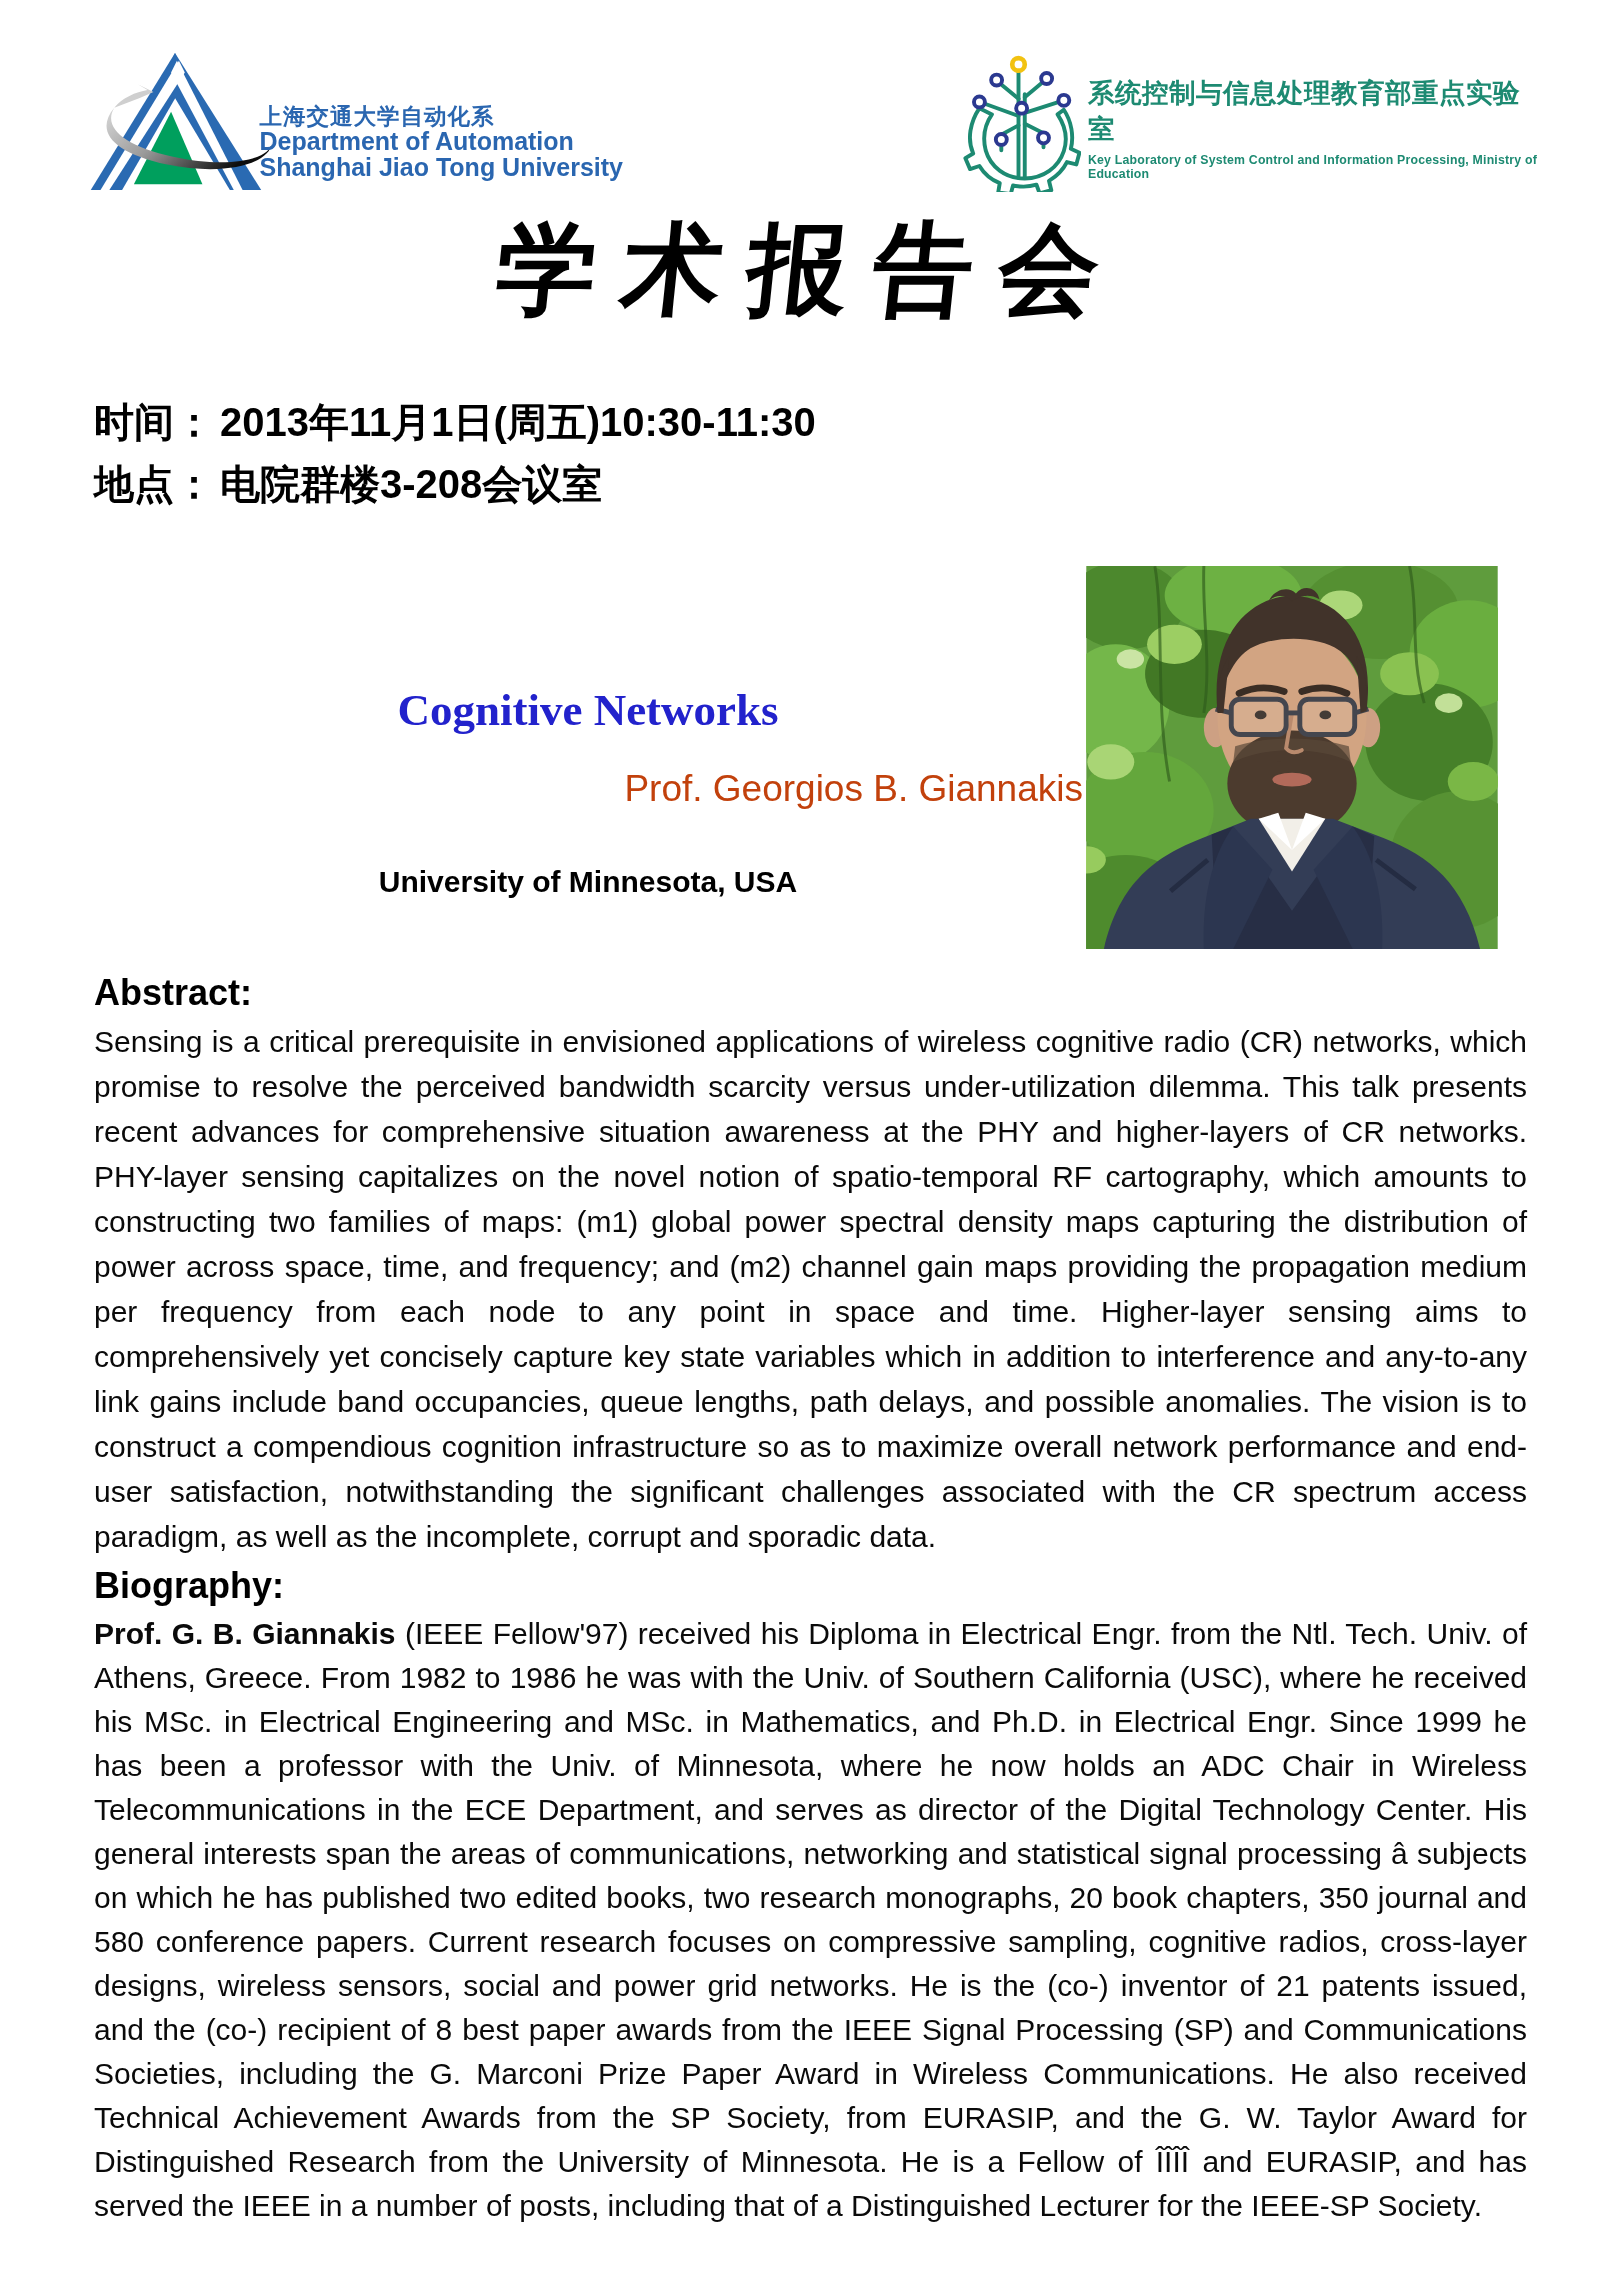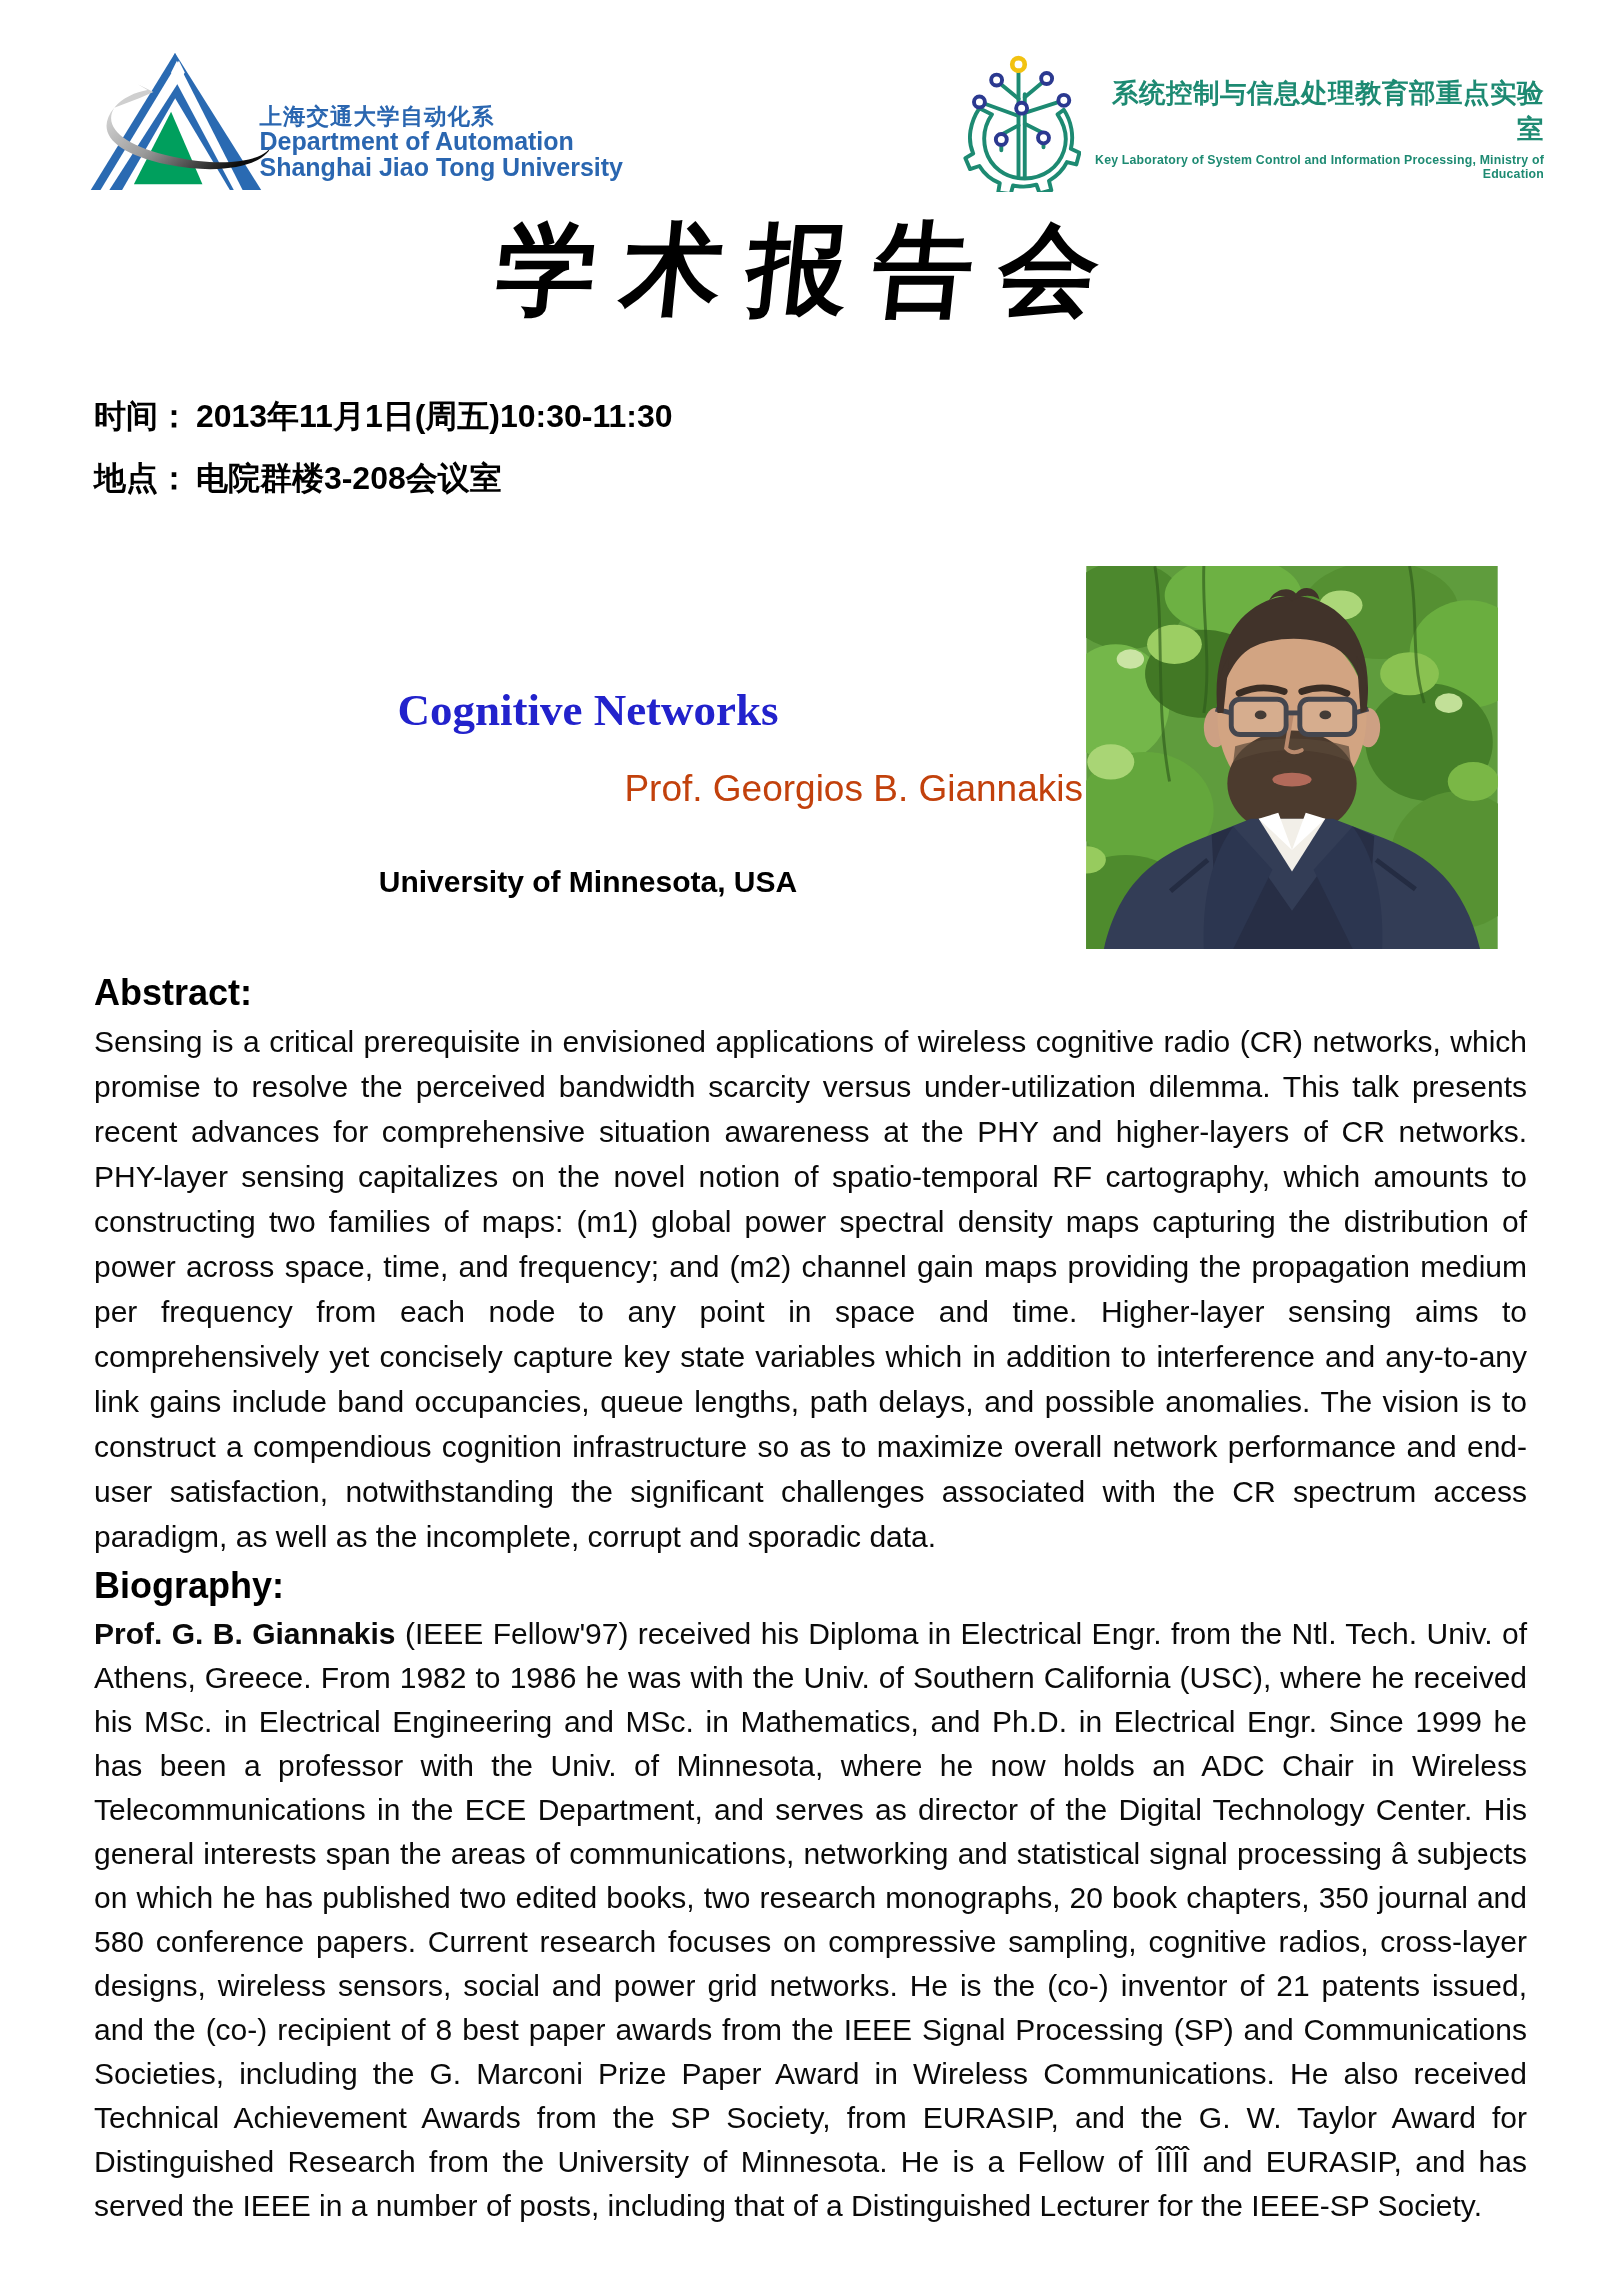--- a/index.html
+++ b/index.html
@@ -13,33 +13,33 @@
     overflow:hidden;
   }
   
   .logo-left{position:absolute;left:74px;top:47px;width:549px;height:145px;display:flex;align-items:flex-end;justify-content:flex-end;}
   .logo-left svg{flex:0 0 auto;}
   .logo-left-text{margin-left:-13.7px;padding-bottom:11.8px;font-family:"Liberation Sans",sans-serif;color:#2a66b0;font-weight:bold;line-height:1.04;}
   .logo-left-text .cn{font-size:22.5px;letter-spacing:1px;}
   .logo-left-text .en{font-size:25px;}
   .logo-right{position:absolute;left:956px;top:47px;width:588px;height:145px;display:flex;align-items:center;}
   .logo-right svg{flex:0 0 auto;}
-  .logo-right-text{margin-left:7px;margin-top:17.6px;font-family:"Liberation Sans",sans-serif;color:#1d8a72;font-weight:bold;text-align:right;}
+  .logo-right-text{margin-left:7px;margin-top:17.6px;font-family:"Liberation Sans",sans-serif;color:#1d8a72;font-weight:bold;}
   .logo-right-text .cn{font-size:26.5px;letter-spacing:0.5px;}
   .logo-right-text .en{font-size:12.3px;margin-top:5.9px;letter-spacing:0.2px;}
   
   .calligraphy{
     position:absolute;left:0;top:204px;width:100%;
     text-align:center;font-size:100px;font-weight:900;color:#000;
     font-family:"DejaVu Sans",sans-serif;
     letter-spacing:25.5px;
     transform:skewX(-6deg);
   }
   
-  .meta{position:absolute;left:94px;font-family:"Liberation Sans",sans-serif;font-weight:bold;font-size:32px;color:#000;}
+  .meta{position:absolute;left:94px;font-family:"Liberation Sans",sans-serif;font-weight:bold;font-size:40px;color:#000;}
   .meta-time{top:395px;}
   .meta-loc{top:457px;}
   .meta .label{margin-right:5.9px;}
   
   .talk-title{position:absolute;left:93px;width:990px;text-align:center;
     font-family:"Liberation Serif",serif;font-weight:bold;font-size:45px;color:#2222cc;}
   .talk-title.line1{top:593px;}
   .talk-title.line2{top:684px;}
   .speaker{position:absolute;left:93px;width:990px;top:768px;text-align:right;
     font-family:"Liberation Sans",sans-serif;font-size:37px;color:#c2410c;}

